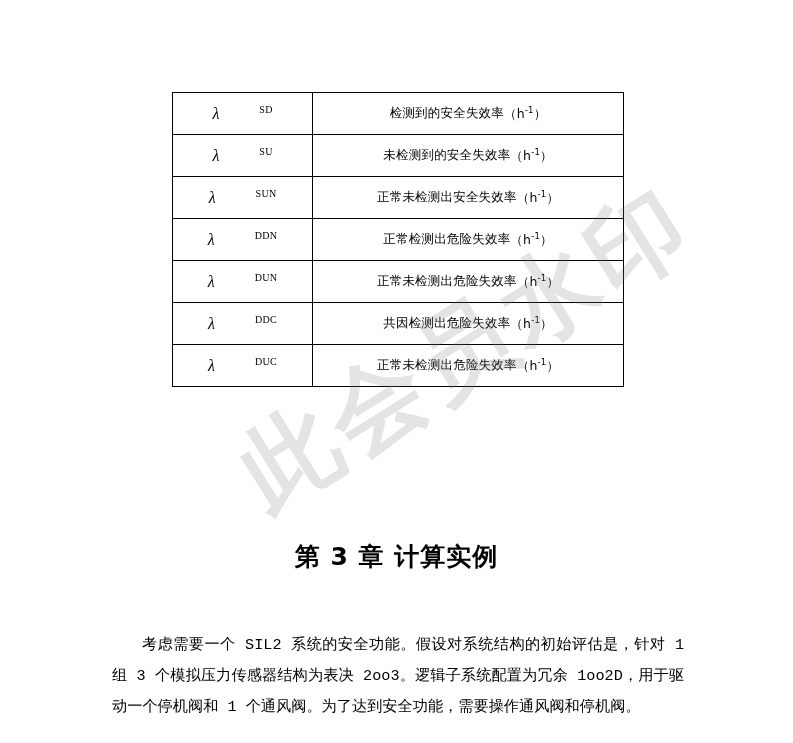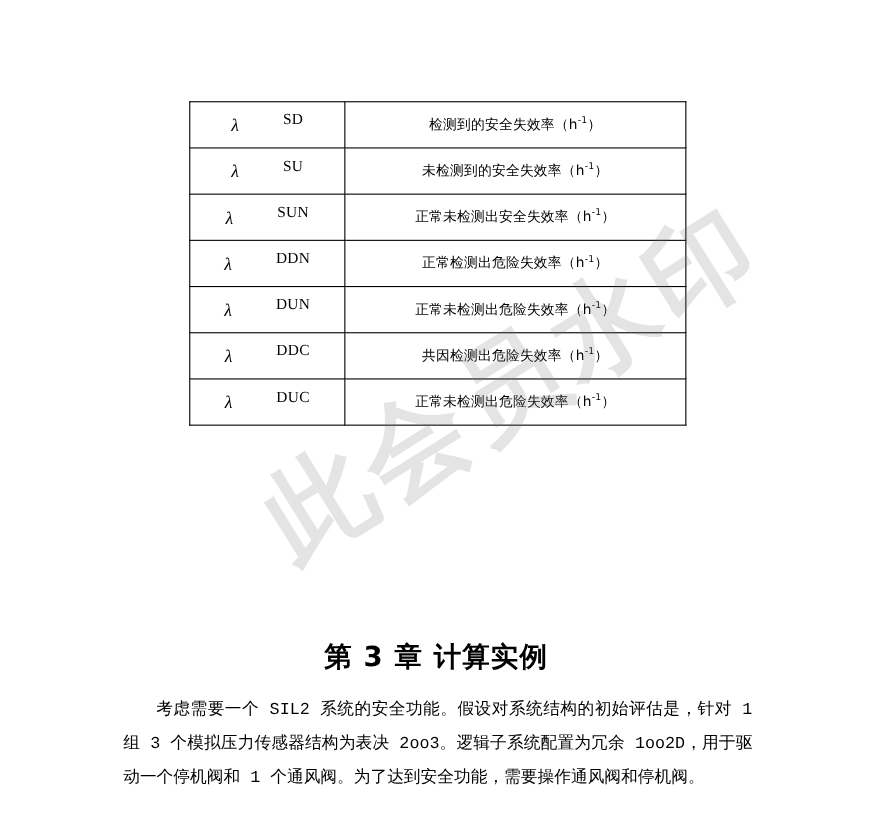--- a/index.html
+++ b/index.html
@@ -75,37 +75,37 @@
   .sym {
     font-family: "Liberation Serif", serif;
     font-style: italic;
     font-size: 16px;
     position: relative;
     display: inline-block;
   }
   .sym sup {
     font-style: normal;
     font-family: "Liberation Serif", serif;
-    font-size: 14px;
+    font-size: 10px;
     letter-spacing: 0.3px;
     margin-left: 40px;
   }
   .desc-unit {
     font-family: "DejaVu Sans", sans-serif;
     font-size: 12.5px;
   }
   .desc-unit sup {
     font-size: 8.5px;
   }
 
   
   .chapter-title {
     position: absolute;
     left: 0;
-    top: 580px;
+    top: 540px;
     width: 793px;
     text-align: center;
     font-family: "DejaVu Sans", sans-serif;
     font-weight: bold;
     font-size: 25px;
     letter-spacing: 1px;
     z-index: 3;
   }
 
   

